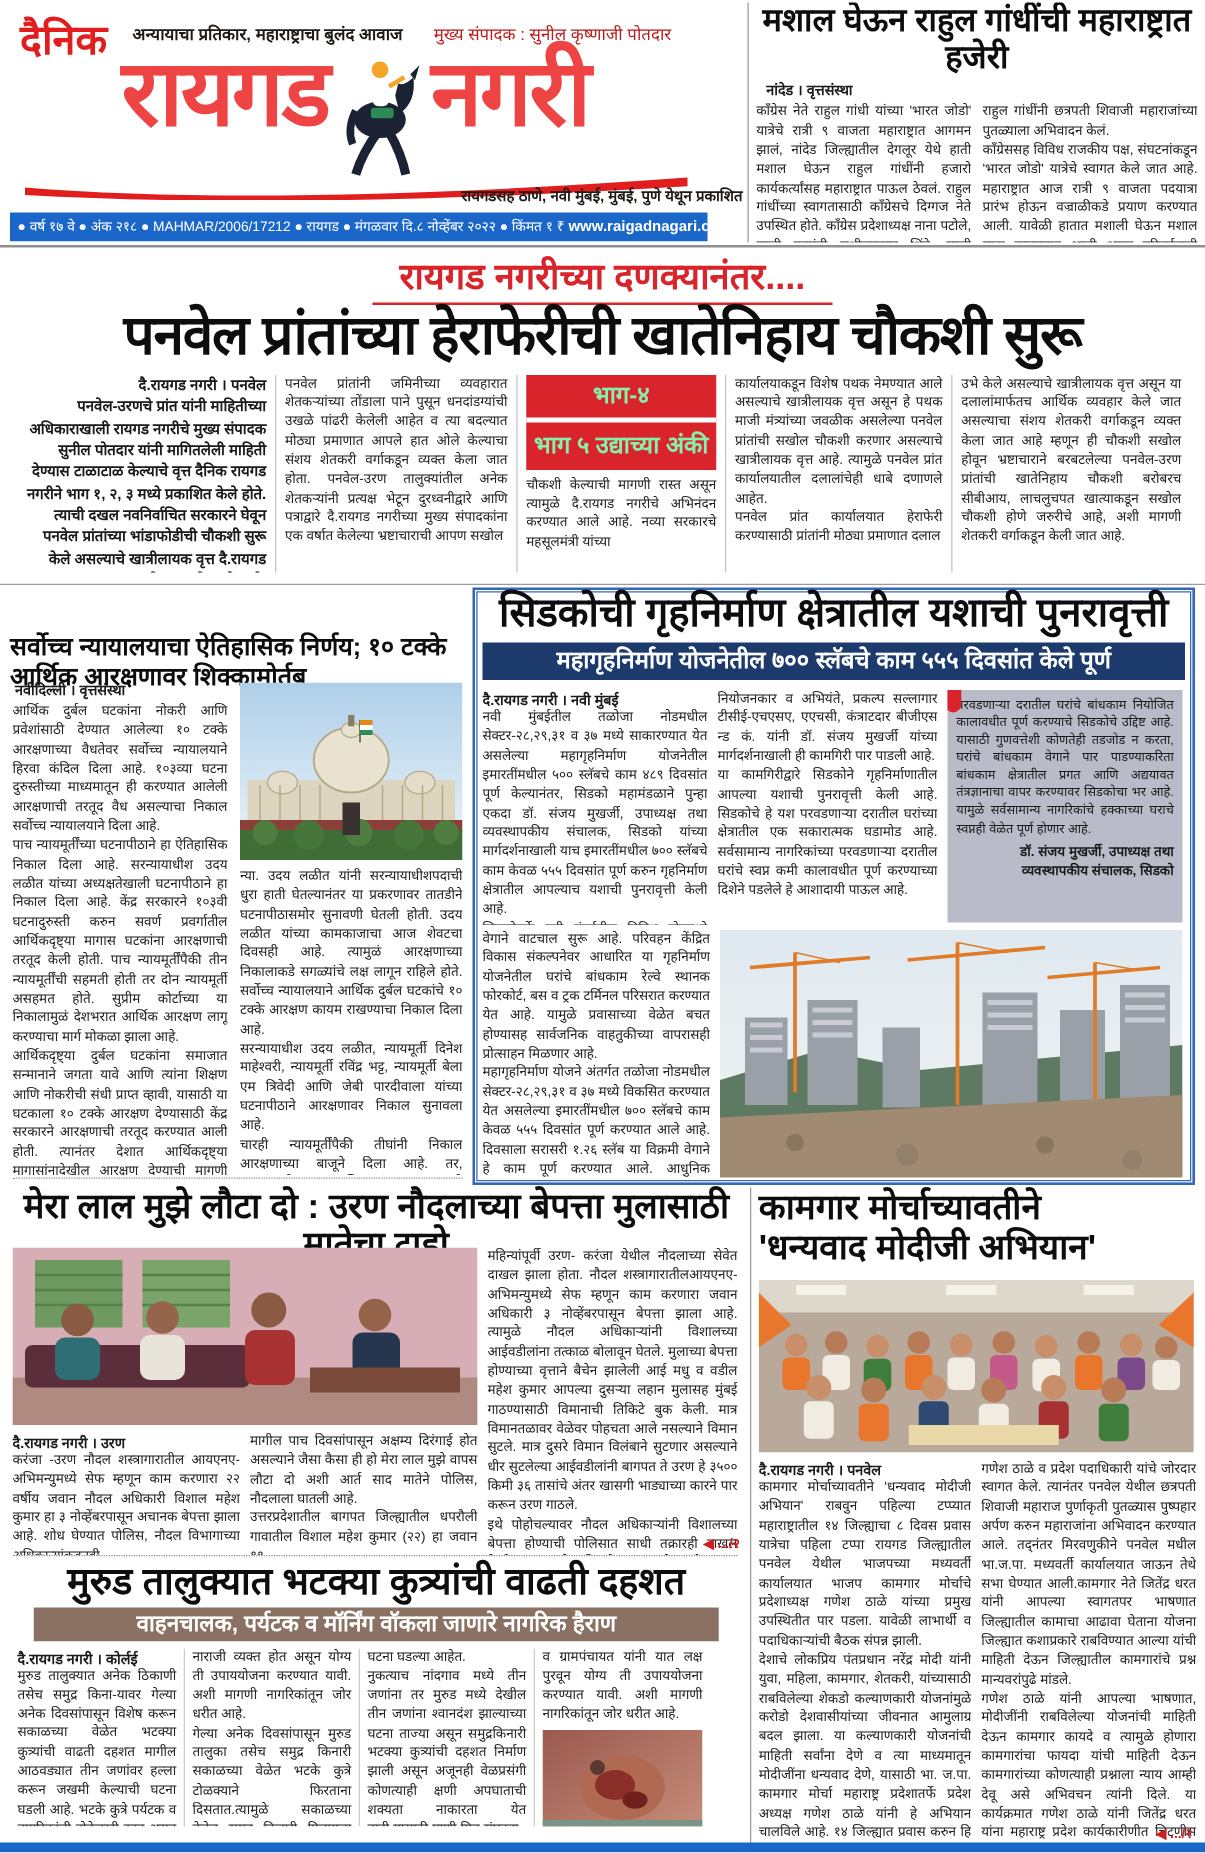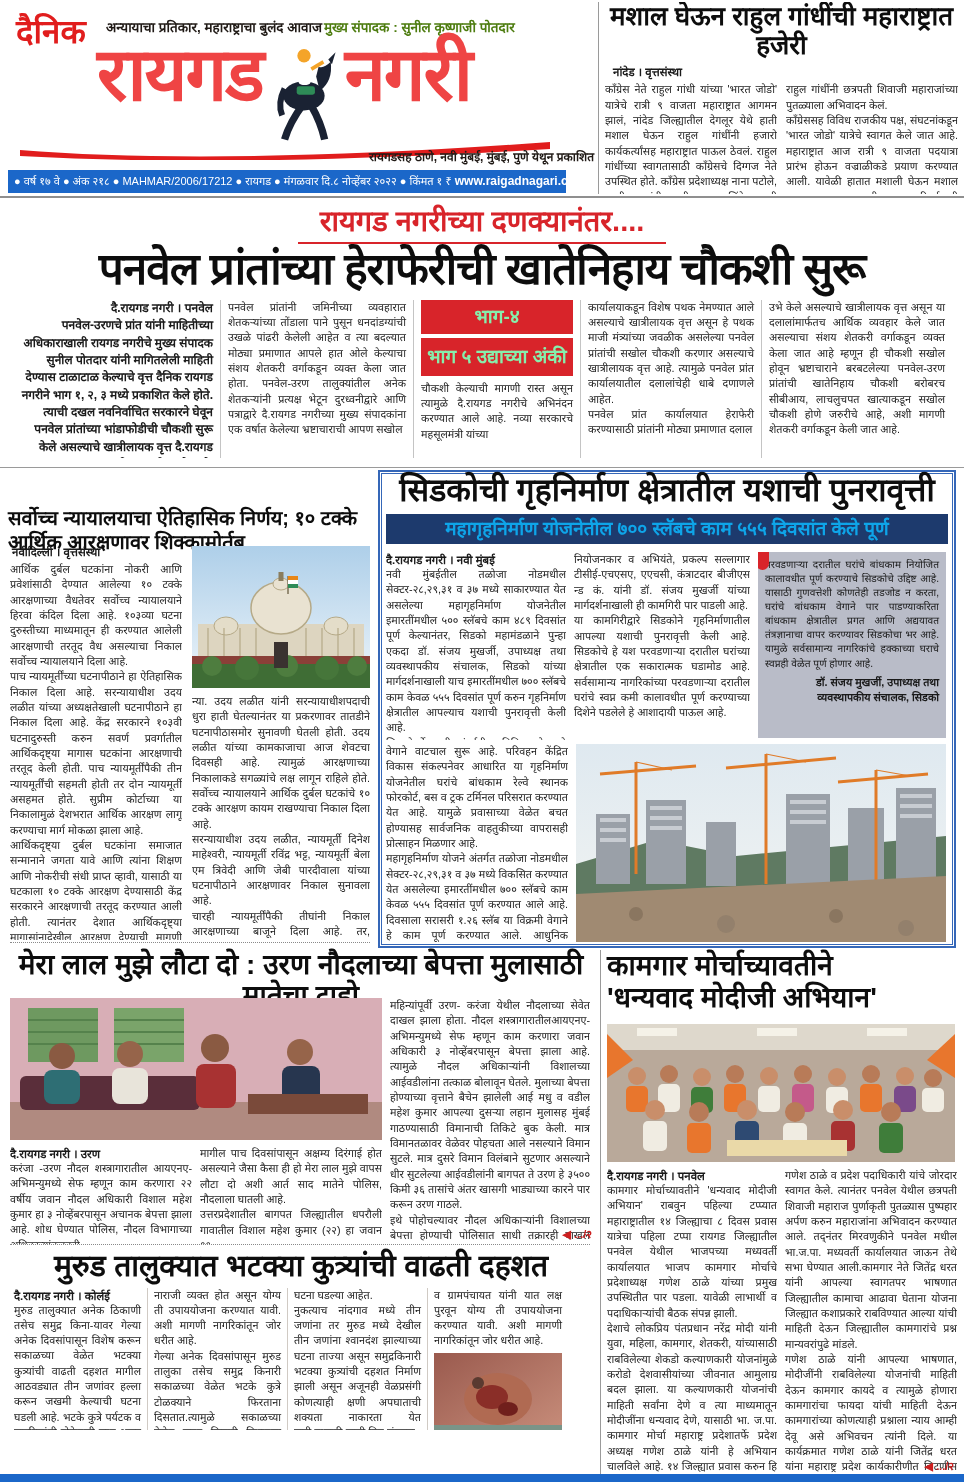--- a/index.html
+++ b/index.html
@@ -5,21 +5,21 @@
   html,body{margin:0;padding:0;background:#e8e8e8;}
   .page{position:relative;width:964px;height:1482px;background:#ffffff;margin:0 auto;
         font-family:"Liberation Sans",sans-serif;color:#1a1a1a;overflow:hidden;padding-left:25px;}
   .abs{position:absolute;}
   .just{text-align:justify;}
   .pre{white-space:pre-line;}
   .clip{overflow:hidden;}
   
   .m-daily{left:16px;top:8px;font-size:33px;font-weight:800;color:#e11d1d;}
   .m-tag{left:106px;top:18px;font-size:13.5px;font-weight:bold;color:#201a16;}
-  .m-editor{left:324px;top:18px;font-size:13.5px;font-weight:bold;color:#4d7c0f;}
+  .m-editor{left:347px;top:18px;font-size:13.5px;font-weight:normal;color:#b91c1c;}
   .m-logo{left:6px;top:40px;width:556px;display:flex;justify-content:center;align-items:flex-start;gap:4px;}
   .m-word{font-size:74px;line-height:0.95;font-weight:800;color:#ef4444;letter-spacing:-2px;}
   .m-swoosh{left:18px;top:140px;}
   .m-pub{right:2px;top:148px;font-size:12px;font-weight:bold;color:#201a16;width:430px;text-align:right;}
   .infobar{left:8px;top:170px;width:558px;height:23px;background:#1b67c9;color:#fff;
            font-size:11px;line-height:23px;padding:0 6px;white-space:nowrap;overflow:hidden;box-sizing:border-box;}
   .infobar b{font-size:12px;}
   
   .hl{font-weight:800;color:#0d0d0d;}
   .dateline{font-weight:bold;font-size:11.5px;}
@@ -54,21 +54,21 @@
   .sc-hl{font-size:20px;line-height:1.22;margin-top:36px;}
   .sc-date{left:4px;top:74px;text-align:right;}
   .sc-c1{left:2px;top:92px;width:172px;height:378px;}
   .sc-photo{left:184px;top:76px;width:178px;height:142px;}
   .sc-c2{left:184px;top:224px;width:178px;height:246px;}
   .sc-dot{left:2px;top:472px;width:360px;height:0;border-top:1px dotted #8a8a8a;}
   
   .cidco{left:378px;top:470px;width:578px;height:478px;border:2px solid #3567b8;box-sizing:border-box;
          box-shadow:0 0 0 1px #fff inset, 0 0 0 2px #3567b8 inset;}
   .cid-hl{left:0;top:2px;width:100%;font-size:32px;text-align:center;line-height:1.05;}
-  .cid-bar{left:6px;top:42px;width:562px;height:30px;background:#1d3a6d;color:#0ea5e9;font-size:19px;
+  .cid-bar{left:6px;top:42px;width:562px;height:30px;background:#1d3a6d;color:#ffffff;font-size:19px;
            font-weight:800;text-align:center;line-height:30px;}
   .cid-c1{left:6px;top:80px;width:180px;height:188px;}
   .cid-c2{left:194px;top:80px;width:176px;height:188px;}
   .cid-quote{left:378px;top:80px;width:188px;height:186px;background:#b9bcc8;box-sizing:border-box;
              padding:6px 7px 4px;font-size:10.2px;line-height:1.38;}
   .cid-qmark{position:absolute;left:-2px;top:-4px;width:13px;height:22px;background:#d8242a;
              border-radius:0 0 8px 8px;}
   .cid-attrib{text-align:right;font-weight:bold;font-size:10.8px;margin-top:4px;}
   .cid-c3{left:6px;top:272px;width:182px;height:198px;}
   .cid-photo{left:196px;top:272px;width:370px;height:198px;}
@@ -393,20 +393,21 @@
 देशाचे लोकप्रिय पंतप्रधान नरेंद्र मोदी यांनी युवा, महिला, कामगार, शेतकरी, यांच्यासाठी राबविलेल्या शेकडो कल्याणकारी योजनांमुळे करोडो देशवासीयांच्या जीवनात आमुलाग्र बदल झाला. या कल्याणकारी योजनांची माहिती सर्वांना देणे व त्या माध्यमातून मोदीजींना धन्यवाद देणे, यासाठी भा. ज.पा. कामगार मोर्चा महाराष्ट्र प्रदेशातर्फे प्रदेश अध्यक्ष गणेश ठाळे यांनी हे अभियान चालविले आहे. १४ जिल्ह्यात प्रवास करुन हि यात्रा काल रायगडमध्ये आली.
 रविवारी सायंकाळी पळस्पा फाटा येथे कामगार मोर्चाचे रायगड जिल्हा अध्यक्ष जितेंद्र धरत यांनी शेकडो कार्यकर्ते व कामगारांसमवेत</div>
     </div>
     <div class="abs kg-c2 body-txt just pre clip">गणेश ठाळे व प्रदेश पदाधिकारी यांचे जोरदार स्वागत केले. त्यानंतर पनवेल येथील छत्रपती शिवाजी महाराज पुर्णाकृती पुतळ्यास पुष्पहार अर्पण करुन महाराजांना अभिवादन करण्यात आले. तद्नंतर मिरवणुकीने पनवेल मधील भा.ज.पा. मध्यवर्ती कार्यालयात जाऊन तेथे सभा घेण्यात आली.कामगार नेते जितेंद्र धरत यांनी आपल्या स्वागतपर भाषणात जिल्ह्यातील कामाचा आढावा घेताना योजना जिल्ह्यात कशाप्रकारे राबविण्यात आल्या यांची माहिती देऊन जिल्ह्यातील कामगारांचे प्रश्न मान्यवरांपुढे मांडले.
 गणेश ठाळे यांनी आपल्या भाषणात, मोदीजींनी राबविलेल्या योजनांची माहिती देऊन कामगार कायदे व त्यामुळे होणारा कामगारांचा फायदा यांची माहिती देऊन कामगारांच्या कोणत्याही प्रश्नाला न्याय आम्ही देवू असे अभिवचन त्यांनी दिले. या कार्यक्रमात गणेश ठाळे यांनी जितेंद्र धरत यांना महाराष्ट्र प्रदेश कार्यकारीणीत चिटणीस पदी घेत असल्याचे व कोकण विभागाची जबाबदारी देण्यात येत असल्याचे घोषित केले.</div>
     <span class="abs mark kg-mark">◀ .../२</span>
   </div>
 
   <div class="abs murud">
     <div class="hl mu-hl">मुरुड तालुक्यात भटक्या कुत्र्यांची वाढती दहशत</div>
+    <div class="mu-bar">वाहनचालक, पर्यटक व मॉर्निंग वॉकला जाणारे नागरिक हैराण</div>
     <div class="mu-cols">
       <div class="mu-col clip">
         <div class="dateline">दै.रायगड नगरी । कोर्लई</div>
         <div class="body-txt just">मुरुड तालुक्यात अनेक ठिकाणी तसेच समुद्र किना-यावर गेल्या अनेक दिवसांपासून विशेष करून सकाळच्या वेळेत भटक्या कुत्र्यांची वाढती दहशत मागील आठवड्यात तीन जणांवर हल्ला करून जखमी केल्याची घटना घडली आहे. भटके कुत्रे पर्यटक व नागरिकांची डोकेदुखी ठरत असून याकडे शासनाच्या संबंधित तसेच नगरपरिषदेच्या असलेल्या दुर्लक्षाबाबत</div>
       </div>
       <div class="mu-col body-txt just pre clip">नाराजी व्यक्त होत असून योग्य ती उपाययोजना करण्यात यावी. अशी मागणी नागरिकांतून जोर धरीत आहे.
 गेल्या अनेक दिवसांपासून मुरुड तालुका तसेच समुद्र किनारी सकाळच्या वेळेत भटके कुत्रे टोळक्याने फिरताना दिसतात.त्यामुळे सकाळच्या वेळेत समुद्र किनारी फिरायला (मॉर्निंग वॉकला)जाणा-या नागरिकांची व पर्यटकांची डोकेदुखी ठरत आहे.यापुर्वी देखील मुरुड मध्ये श्वानदंशाच्या अनेक</div>
       <div class="mu-col body-txt just pre clip">घटना घडल्या आहेत.
 नुकत्याच नांदगाव मध्ये तीन जणांना तर मुरुड मध्ये देखील तीन जणांना श्वानदंश झाल्याच्या घटना ताज्या असून समुद्रकिनारी भटक्या कुत्र्यांची दहशत निर्माण झाली असून अजूनही वेळप्रसंगी कोणत्याही क्षणी अपघाताची शक्यता नाकारता येत नाही.यासाठी प्राणी मित्र संघटना , विविध सामाजिक संस्थांनी पुढाकार घेऊन तसेच शासनाच्या आरोग्य खात्याने व संबंधित नगरपरिषद</div>
       <div class="mu-col clip">

